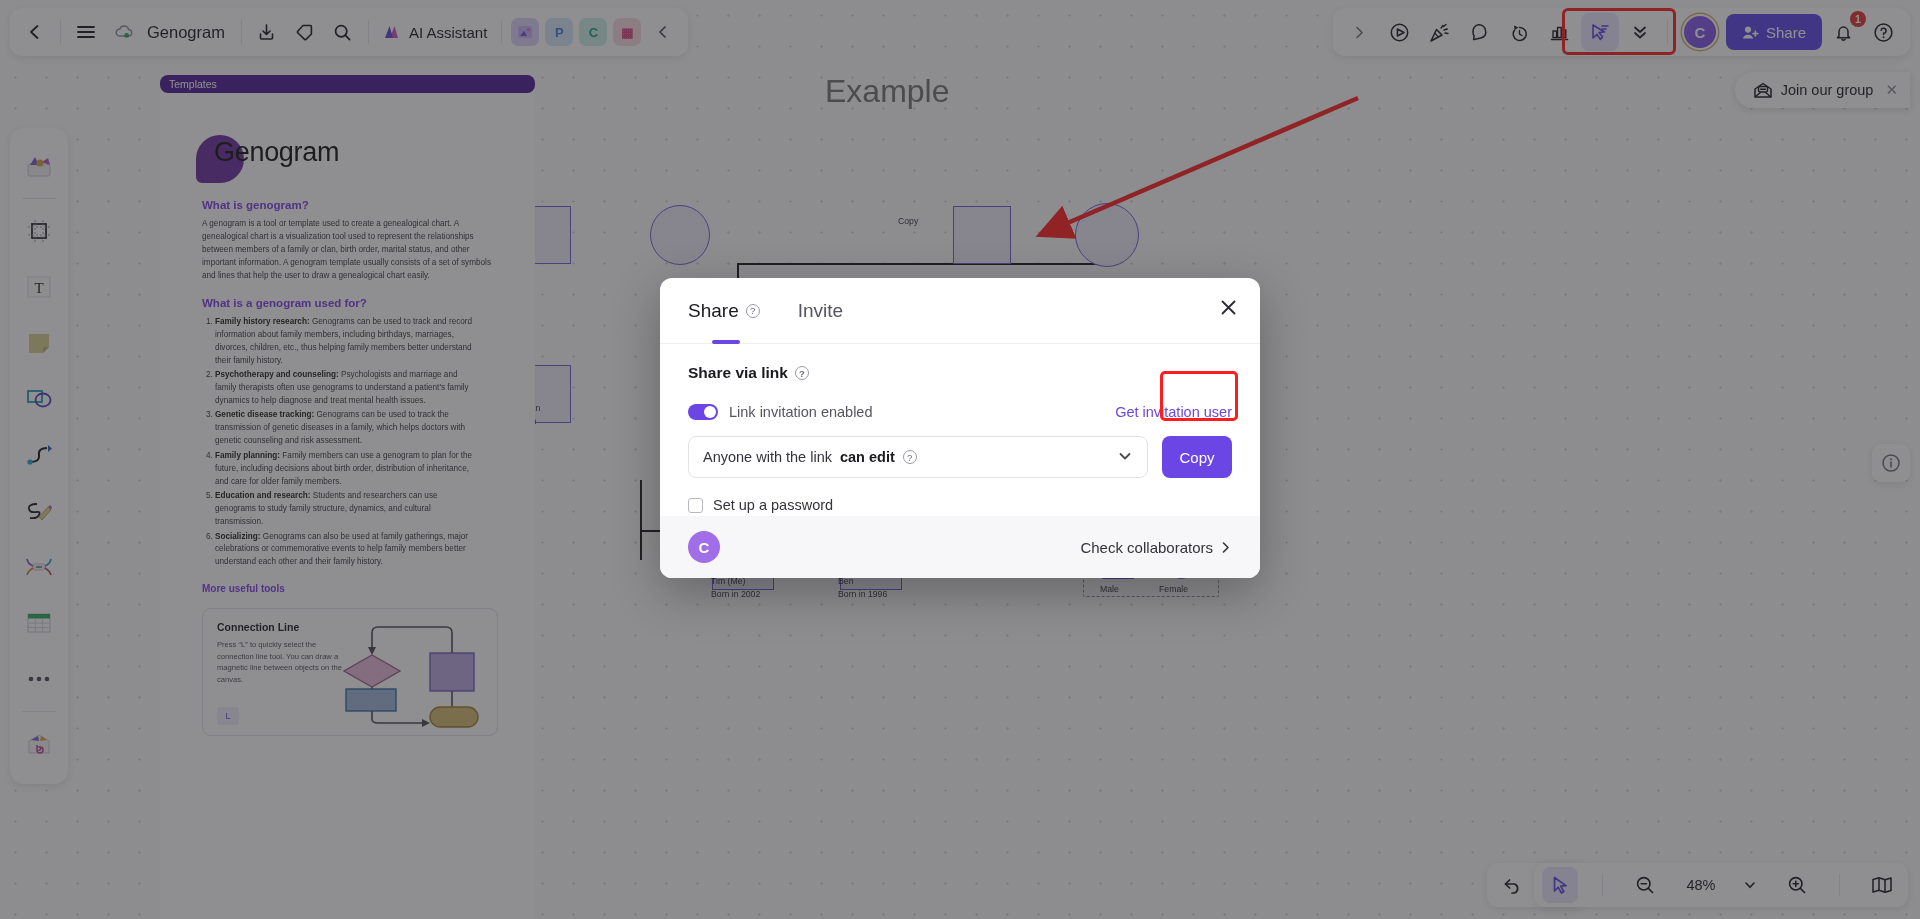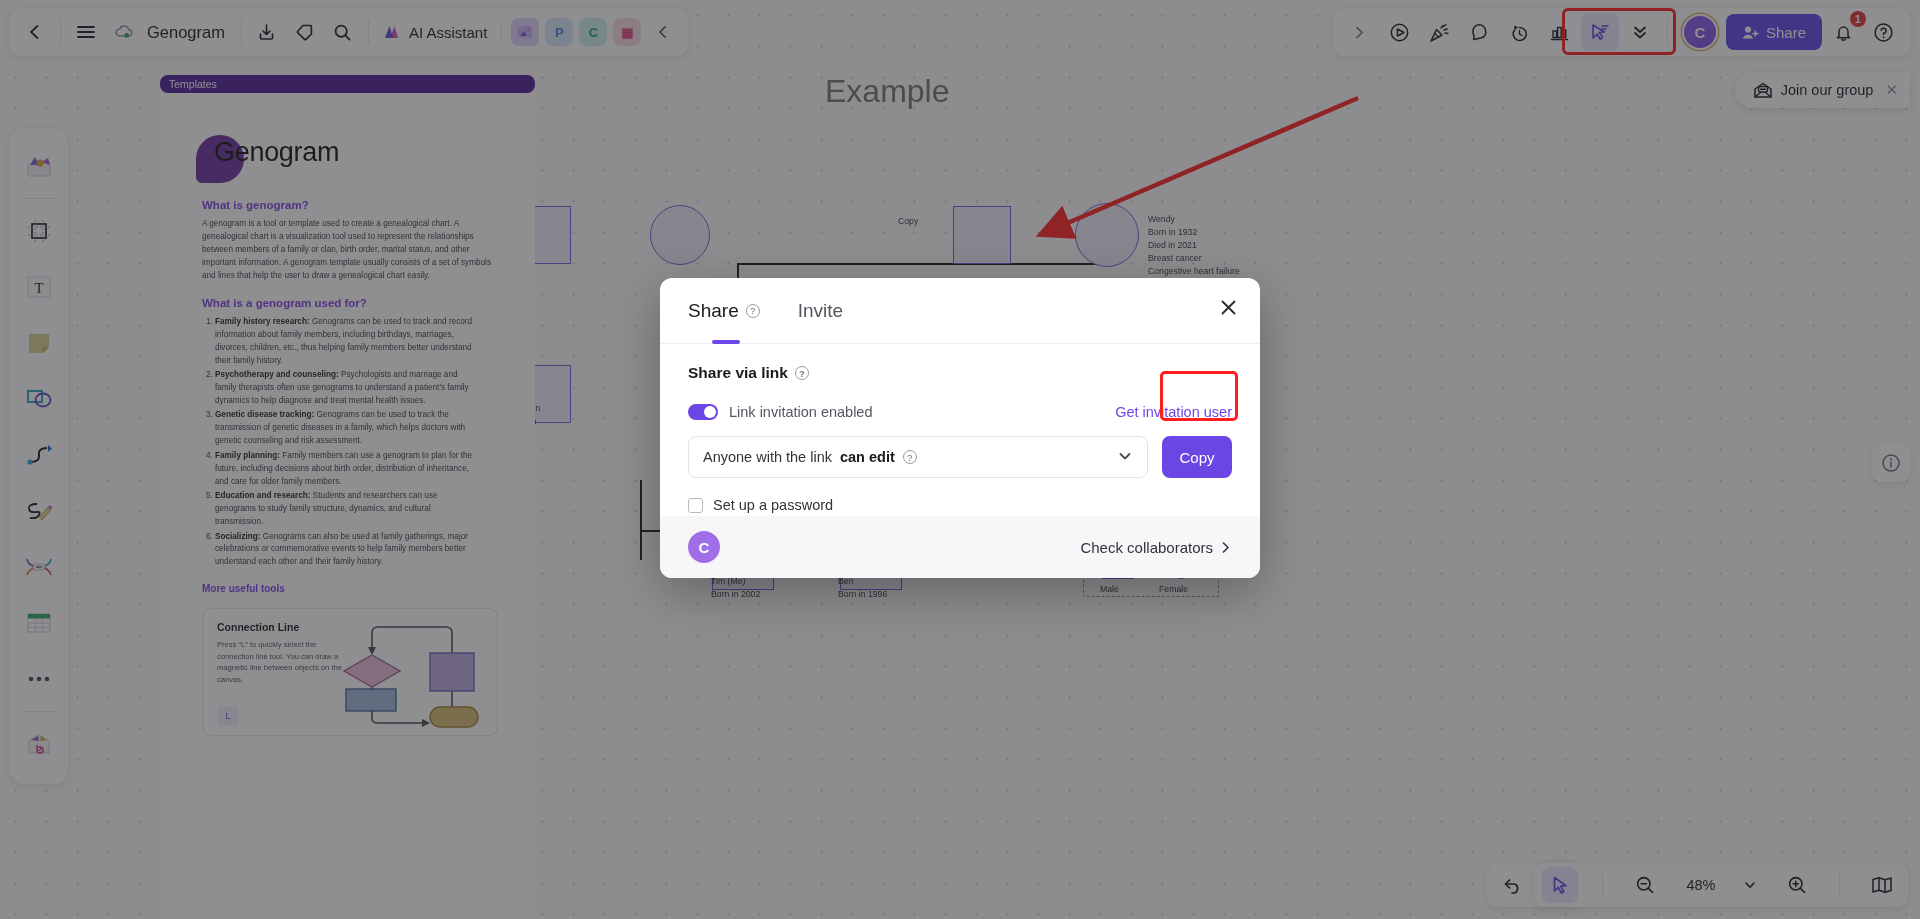--- a/index.html
+++ b/index.html
@@ -289,25 +289,20 @@
 High blood
 pressure
 Sleep apnea</div>
 
     <div class="node-ci" style="left:115px;top:145px;width:60px;height:60px;"></div>
 
     <div class="node-sq" style="left:418px;top:146px;width:58px;height:58px;"></div>
     <div class="node-lbl" style="left:363px;top:155px;width:54px;">Copy</div>
 
     <div class="node-ci" style="left:540px;top:143px;width:64px;height:64px;"></div>
-    <div class="node-lbl" style="left:613px;top:153px;width:130px;">Wendy
-Born in 1932
-Died in 2021
-Breast cancer
-Congestive heart failure</div>
 
     <div class="node-sq" style="left:-22px;top:305px;width:58px;height:58px;"></div>
     <div class="node-lbl" style="left:-17px;top:342px;width:62px;">Dylan
 Born</div>
 
     <div class="node-ci" style="left:455px;top:303px;width:58px;height:58px;"></div>
 
     <div class="node-sq" style="left:538px;top:281px;width:66px;height:82px;"></div>
     <div class="node-lbl" style="left:539px;top:370px;width:84px;">Max
 Born 1955

